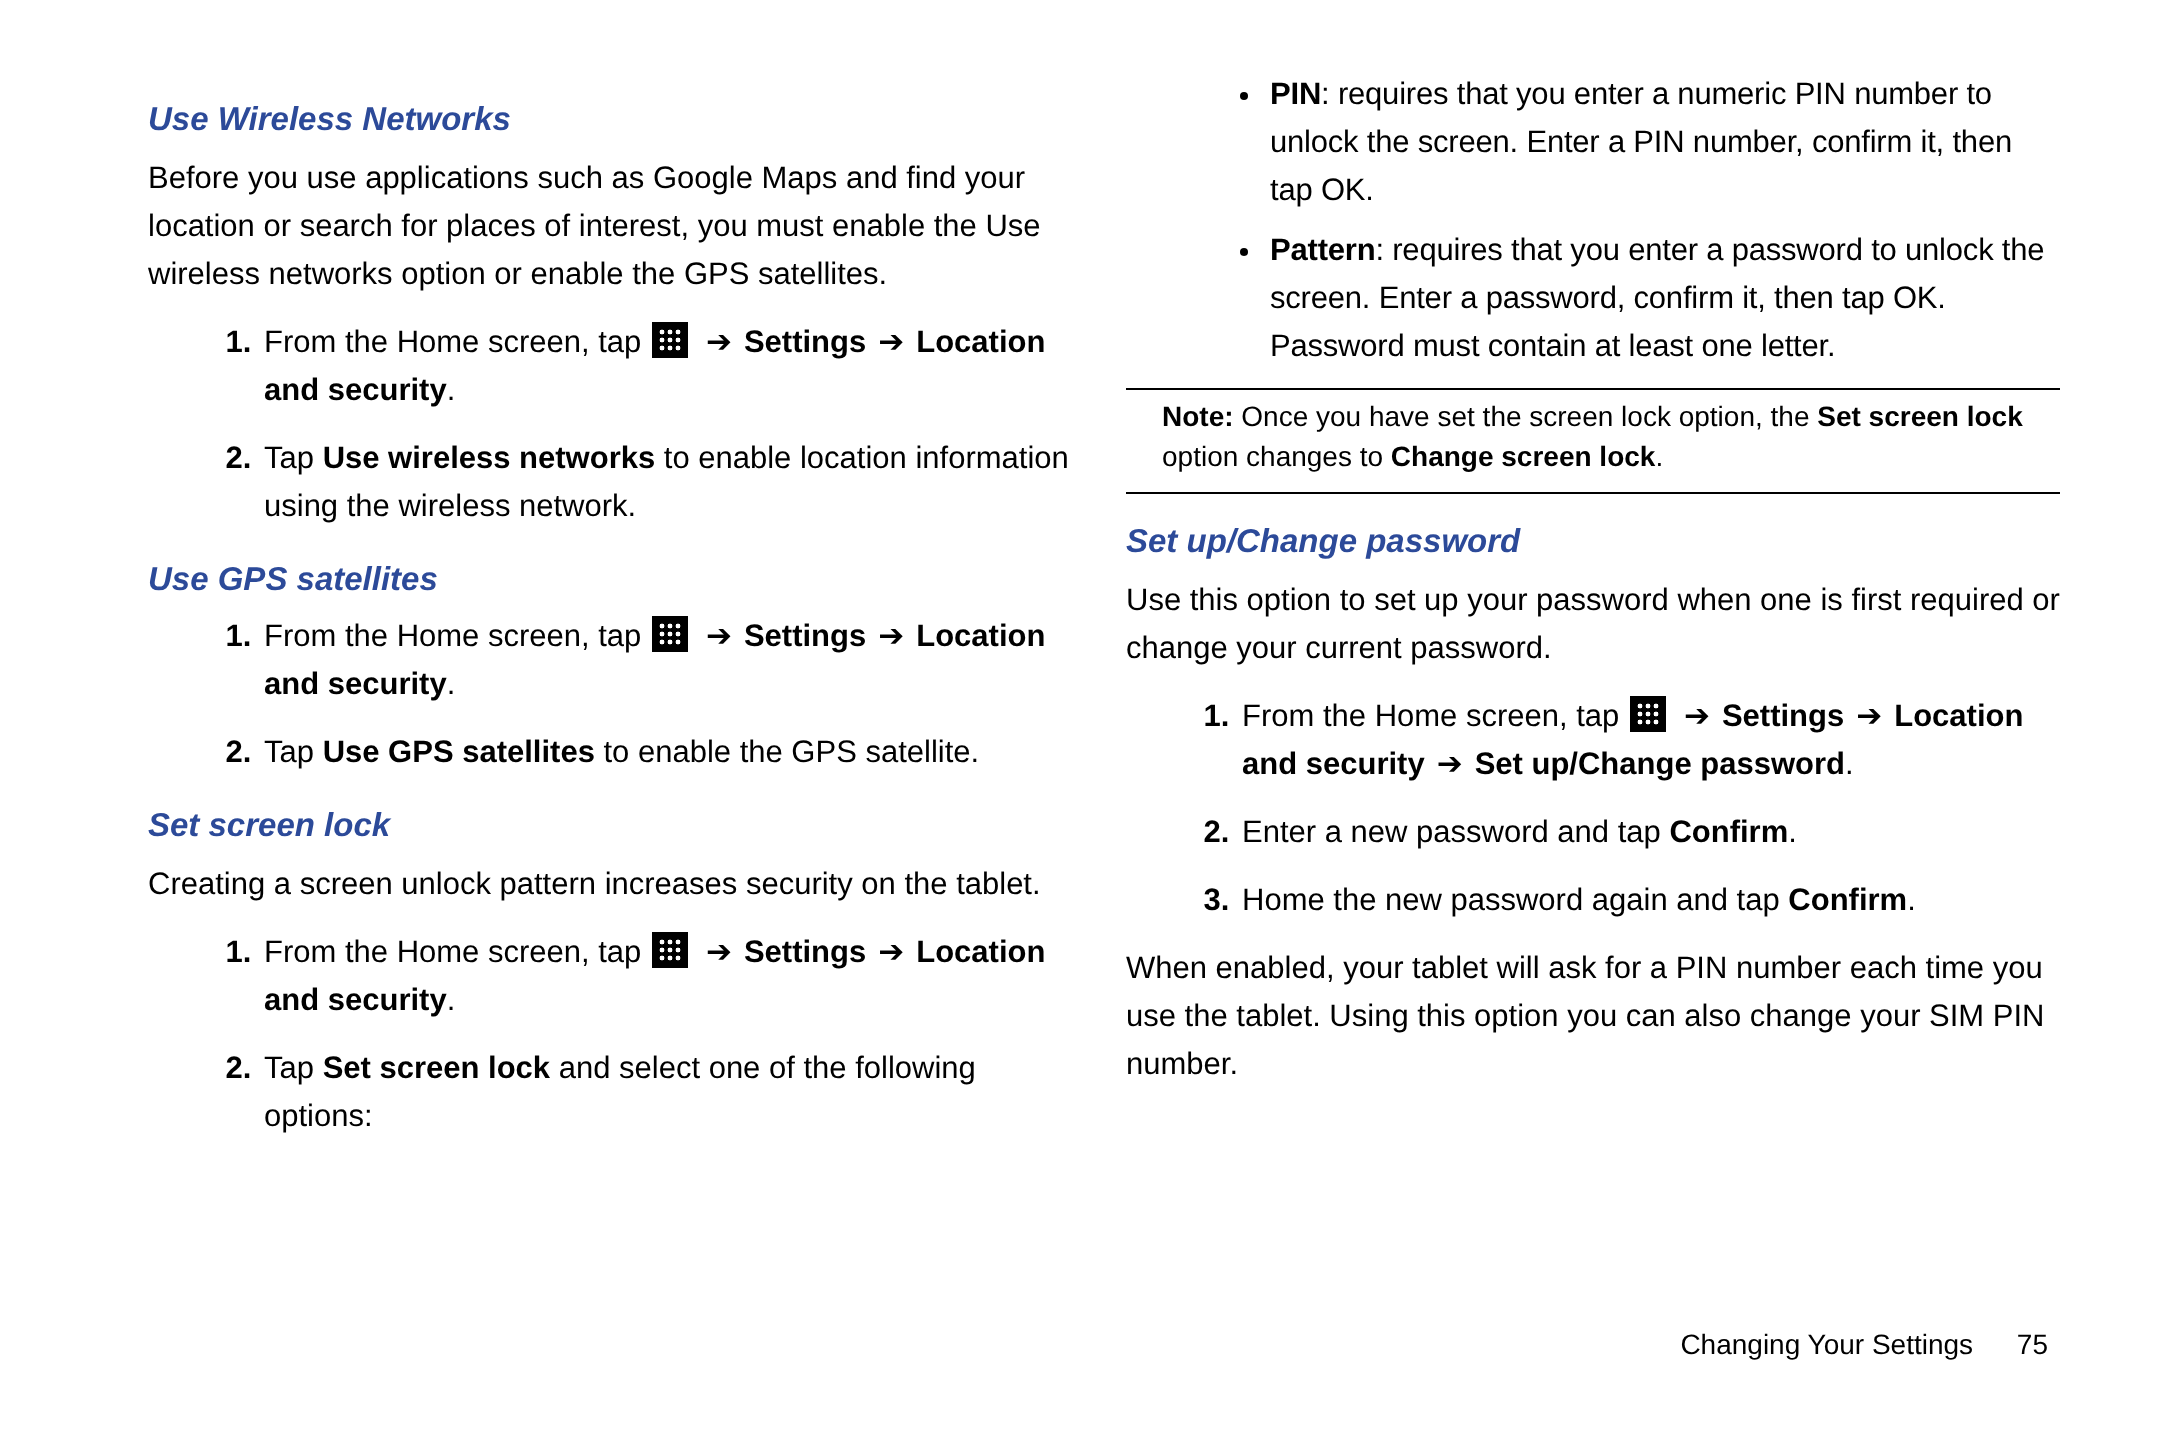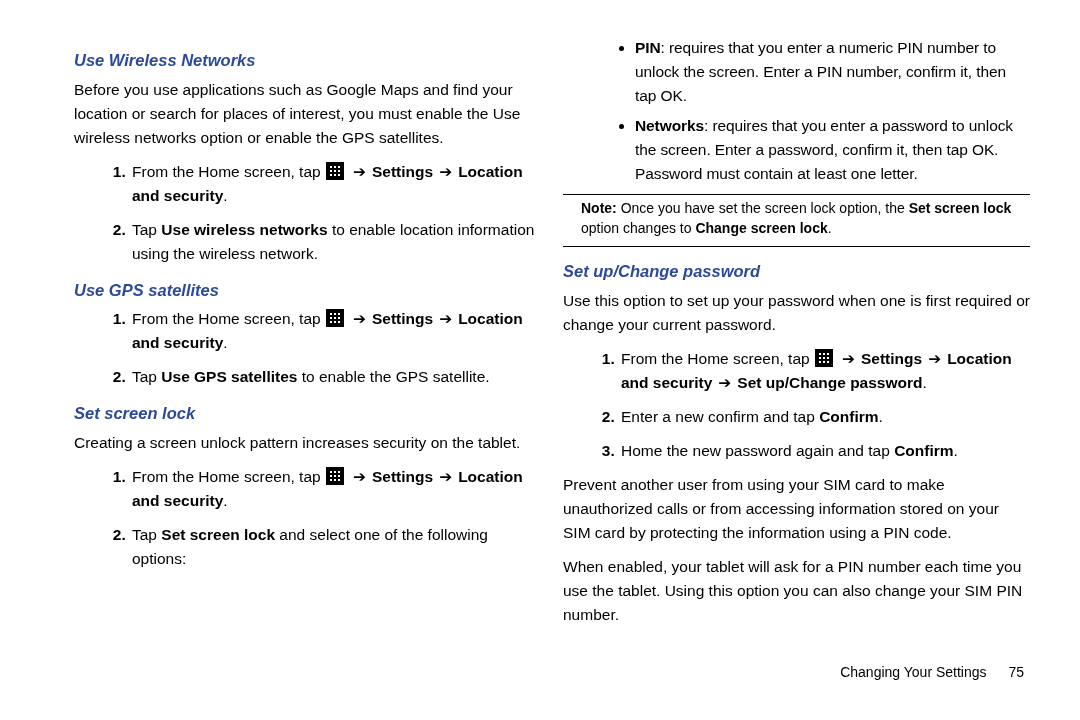--- a/index.html
+++ b/index.html
@@ -147,44 +147,43 @@
         <span>Tap </span><span class="b">Set screen lock</span><span> and select one of the following options:</span>
       </span></li>
     </ol>
 
   </div>
 
   <div class="col">
 
     <ul class="bullets-top condensed">
       <li><span class="b">PIN</span><span>: requires that you enter a numeric PIN number to unlock the screen. Enter a PIN number, confirm it, then tap OK.</span></li>
-      <li><span class="b">Networks</span><span>: requires that you enter a password to unlock the screen. Enter a password, confirm it, then tap OK. Password must contain at least one letter.</span></li>
+      <li><span class="b">Pattern</span><span>: requires that you enter a password to unlock the screen. Enter a password, confirm it, then tap OK. Password must contain at least one letter.</span></li>
     </ul>
 
     <hr class="rule">
     <div class="note">
       <span class="b">Note:</span><span> Once you have set the screen lock option, the </span><span class="b">Set screen lock</span><span> option changes to </span><span class="b">Change screen lock</span><span>.</span>
     </div>
     <hr class="rule">
 
     <div class="section-head">Set up/Change password</div>
     <div class="para">Use this option to set up your password when one is first required or change your current password.</div>
     <ol class="steps">
       <li><span>
         <span>From the Home screen, tap </span><span class="apps-icon"></span><span class="arrow">➔</span><span class="b">Settings</span><span class="arrow">➔</span><span class="b">Location and security</span><span class="arrow">➔</span><span class="b">Set up/Change password</span><span>.</span>
       </span></li>
       <li><span>
-        <span>Enter a new confirm and tap </span><span class="b">Confirm</span><span>.</span>
+        <span>Enter a new password and tap </span><span class="b">Confirm</span><span>.</span>
       </span></li>
       <li><span>
         <span>Home the new password again and tap </span><span class="b">Confirm</span><span>.</span>
       </span></li>
     </ol>
 
-    <div class="para">Prevent another user from using your SIM card to make unauthorized calls or from accessing information stored on your SIM card by protecting the information using a PIN code.</div>
     <div class="para">When enabled, your tablet will ask for a PIN number each time you use the tablet. Using this option you can also change your SIM PIN number.</div>
 
   </div>
 </div>
 
 <div class="footer">
   <span>Changing Your Settings</span>
   <span class="pnum">75</span>
 </div>
 

